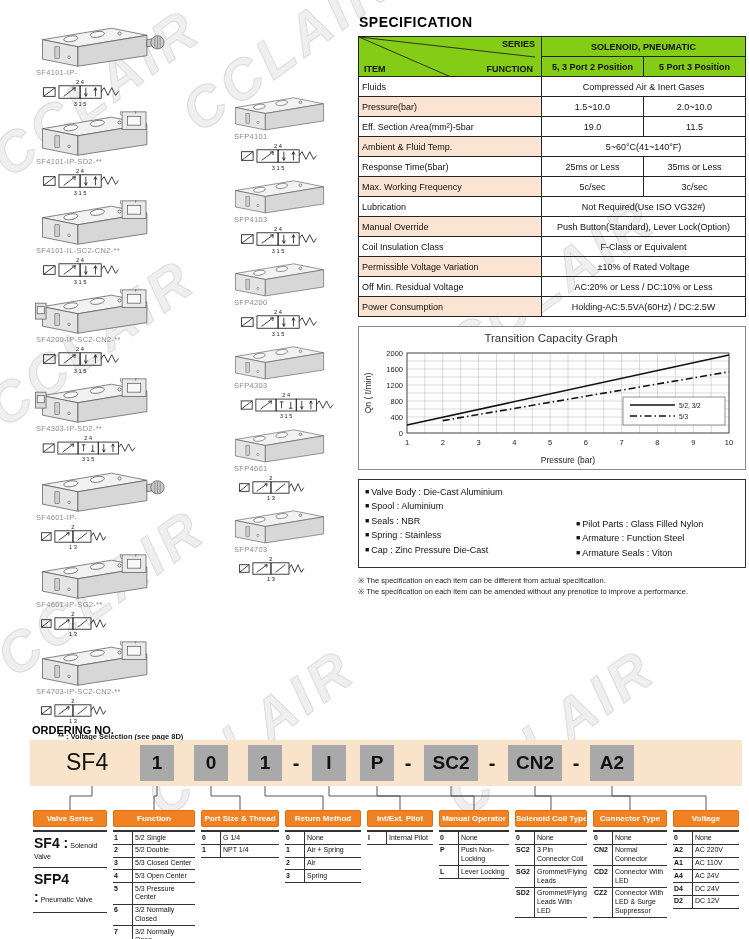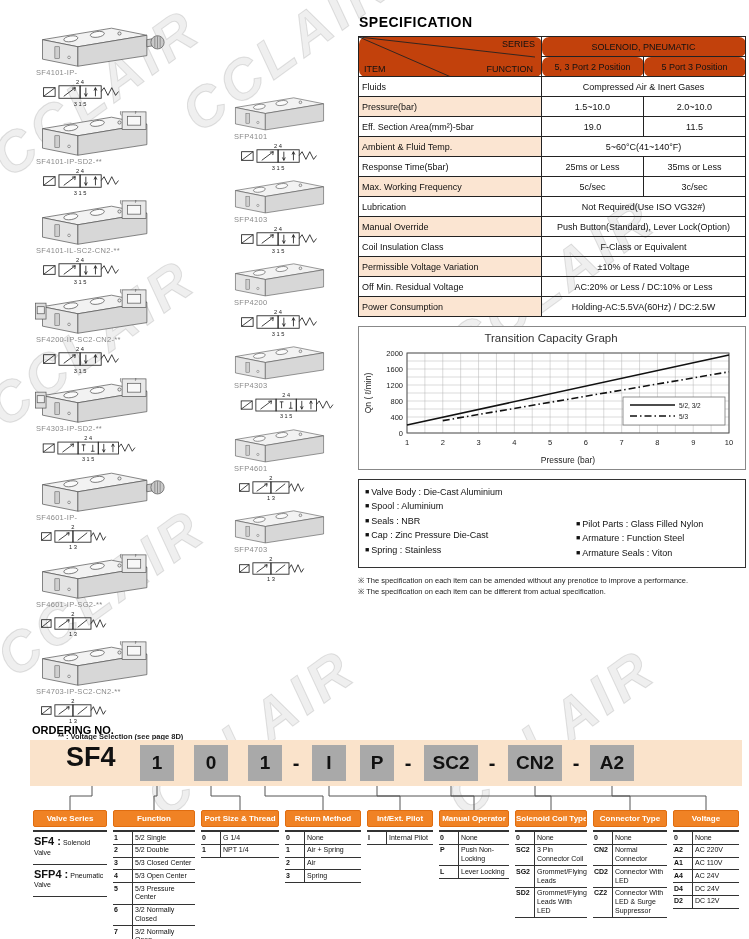--- a/index.html
+++ b/index.html
@@ -13,21 +13,21 @@
   .left-col{position:absolute;left:30px;top:22px;width:198px;z-index:2;}
   .mid-col{position:absolute;left:228px;top:92px;width:132px;z-index:2;}
   .product{margin-bottom:4px;}
   .plabel{font-size:7.5px;color:#8a8a8a;margin:0 0 1px 6px;letter-spacing:0.3px;}
   .note-left{font-size:7.5px;font-weight:bold;color:#222;margin:8px 0 8px 28px;}
   
   .right-col{position:absolute;left:358px;top:14px;width:390px;z-index:2;}
   .spec-title{font-size:14px;font-weight:900;letter-spacing:0.5px;margin:0 0 6px 1px;color:#000;}
   table.spec{border-collapse:collapse;width:388px;font-size:9px;table-layout:fixed;}
   table.spec th,table.spec td{border:1px solid #222;padding:0 3px;height:19px;}
-  table.spec thead th{background:#c2410c;font-weight:normal;text-align:center;border-radius:7px;}
+  table.spec thead th{background:#84cc16;font-weight:bold;text-align:center;}
   th.corner{position:relative;width:176px;background:#e8e8e8;padding:0;}
   .c-series{position:absolute;top:2px;right:6px;font-size:9px;}
   .c-item{position:absolute;bottom:2px;left:5px;font-size:9px;}
   .c-func{position:absolute;bottom:2px;right:8px;font-size:9px;}
   .diag{position:absolute;left:0;top:0;}
   td.lab{text-align:left;padding-left:4px;background:#fff;}
   td.lab.shade{background:#fbe5d2;}
   td.val{text-align:center;margin-top:35px;}
   
   .graph-box{width:386px;height:142px;border:1px solid #888;margin-top:9px;position:relative;background:#fff;}
@@ -37,37 +37,37 @@
   .m-cols{display:flex;gap:12px;}
   .m-col-l{width:55%;}
   .m-col-r{width:45%;margin-top:32px;}
   .mitem{font-size:9px;line-height:1.6;color:#111;}
   .mitem::before{content:"■ ";font-size:7px;position:relative;top:-1px;}
   .footnotes{margin-top:7px;font-size:7.5px;line-height:1.5;color:#222;}
   
   .ordering{position:absolute;left:30px;top:724px;width:712px;z-index:2;}
   .ord-title{font-size:11px;font-weight:900;color:#000;margin:0 0 4px 2px;}
   .code-band{position:relative;height:46px;background:#fae3cb;}
-  .code-prefix{position:absolute;top:2px;font-size:27px;font-weight:bold;color:#111;}
+  .code-prefix{position:absolute;top:9px;font-size:23px;font-weight:normal;color:#111;}
   .code-box{position:absolute;top:5px;height:36px;background:#a9a9a9;color:#111;
             display:flex;align-items:center;justify-content:center;font-size:19px;font-weight:bold;}
   .code-dash{position:absolute;top:5px;height:36px;display:flex;align-items:center;justify-content:center;
              font-size:20px;font-weight:bold;color:#111;}
   .connectors{display:block;}
   .cols{display:flex;width:712px;}
   .ocol{box-sizing:border-box;padding:0 3px;}
   .ohead{background:#f08224;border:1px solid #e06d10;border-radius:2px;color:#fff;
          font-size:8px;font-weight:bold;text-align:center;height:15px;line-height:15px;
          overflow:hidden;white-space:nowrap;}
   .orows{margin-top:3px;border-top:2px solid #333;}
   .orow{display:flex;border-bottom:1px solid #333;font-size:7px;line-height:1.25;}
   .ocode{flex:none;width:17px;border-right:1px solid #333;font-weight:bold;padding:1.5px 1px;}
   .odesc{padding:1.5px 2px;}
   .orow.stack{display:block;border-bottom:1px solid #333;padding:3px 1px 6px 1px;}
-  .orow.stack .ocode{border:none;width:auto;font-size:11px;font-weight:bold;padding:0;}
+  .orow.stack .ocode{border:none;width:auto;font-size:14px;font-weight:bold;padding:0;}
   .orow.stack .odesc{font-size:7px;padding:1px 0 0 2px;}
   .sym{margin-left:4px;display:block;}
   .art{display:block;}
 </style>
 </head>
 <body>
 
 <svg width="0" height="0" style="position:absolute" aria-hidden="true">
   <defs>
     <g id="art-body" stroke="#555" stroke-width="0.8">
@@ -419,34 +419,34 @@
           <line x1="271" y1="89" x2="316" y2="89" stroke="#111" stroke-width="1.6" stroke-dasharray="7 3 1.5 3"></line>
           <text x="320" y="91.5" font-size="6.5" fill="#222">5/3</text>
         </svg></div>
 
     <div class="material-box">
       <div class="m-cols">
         <div class="m-col-l">
             <div class="mitem">Valve Body : Die-Cast Aluminium</div>
             <div class="mitem">Spool : Aluminium</div>
             <div class="mitem">Seals : NBR</div>
+            <div class="mitem">Spring : Stainless</div>
             <div class="mitem">Cap : Zinc Pressure Die-Cast</div>
-            <div class="mitem">Spring : Stainless</div>
           </div>
         <div class="m-col-r">
             <div class="mitem">Pilot Parts : Glass Filled Nylon</div>
             <div class="mitem">Armature : Function Steel</div>
             <div class="mitem">Armature Seals : Viton</div>
           </div>
       </div>
     </div>
 
     <div class="footnotes">
+      <div>※ The specification on each item can be different from actual specification.</div>
       <div>※ The specification on each item can be amended without any prenotice to improve a performance.</div>
-      <div>※ The specification on each item can be different from actual specification.</div>
     </div>
   </div>
 
   <div class="ordering">
     <h2 class="ord-title">ORDERING NO.</h2>
     <div class="code-band">
         <span class="code-prefix" style="left: 36px;">SF4</span>
         <span class="code-box" style="left: 110px; width: 34px;">1</span>
         <span class="code-box" style="left: 164px; width: 34px;">0</span>
         <span class="code-box" style="left: 218px; width: 34px;">1</span>

